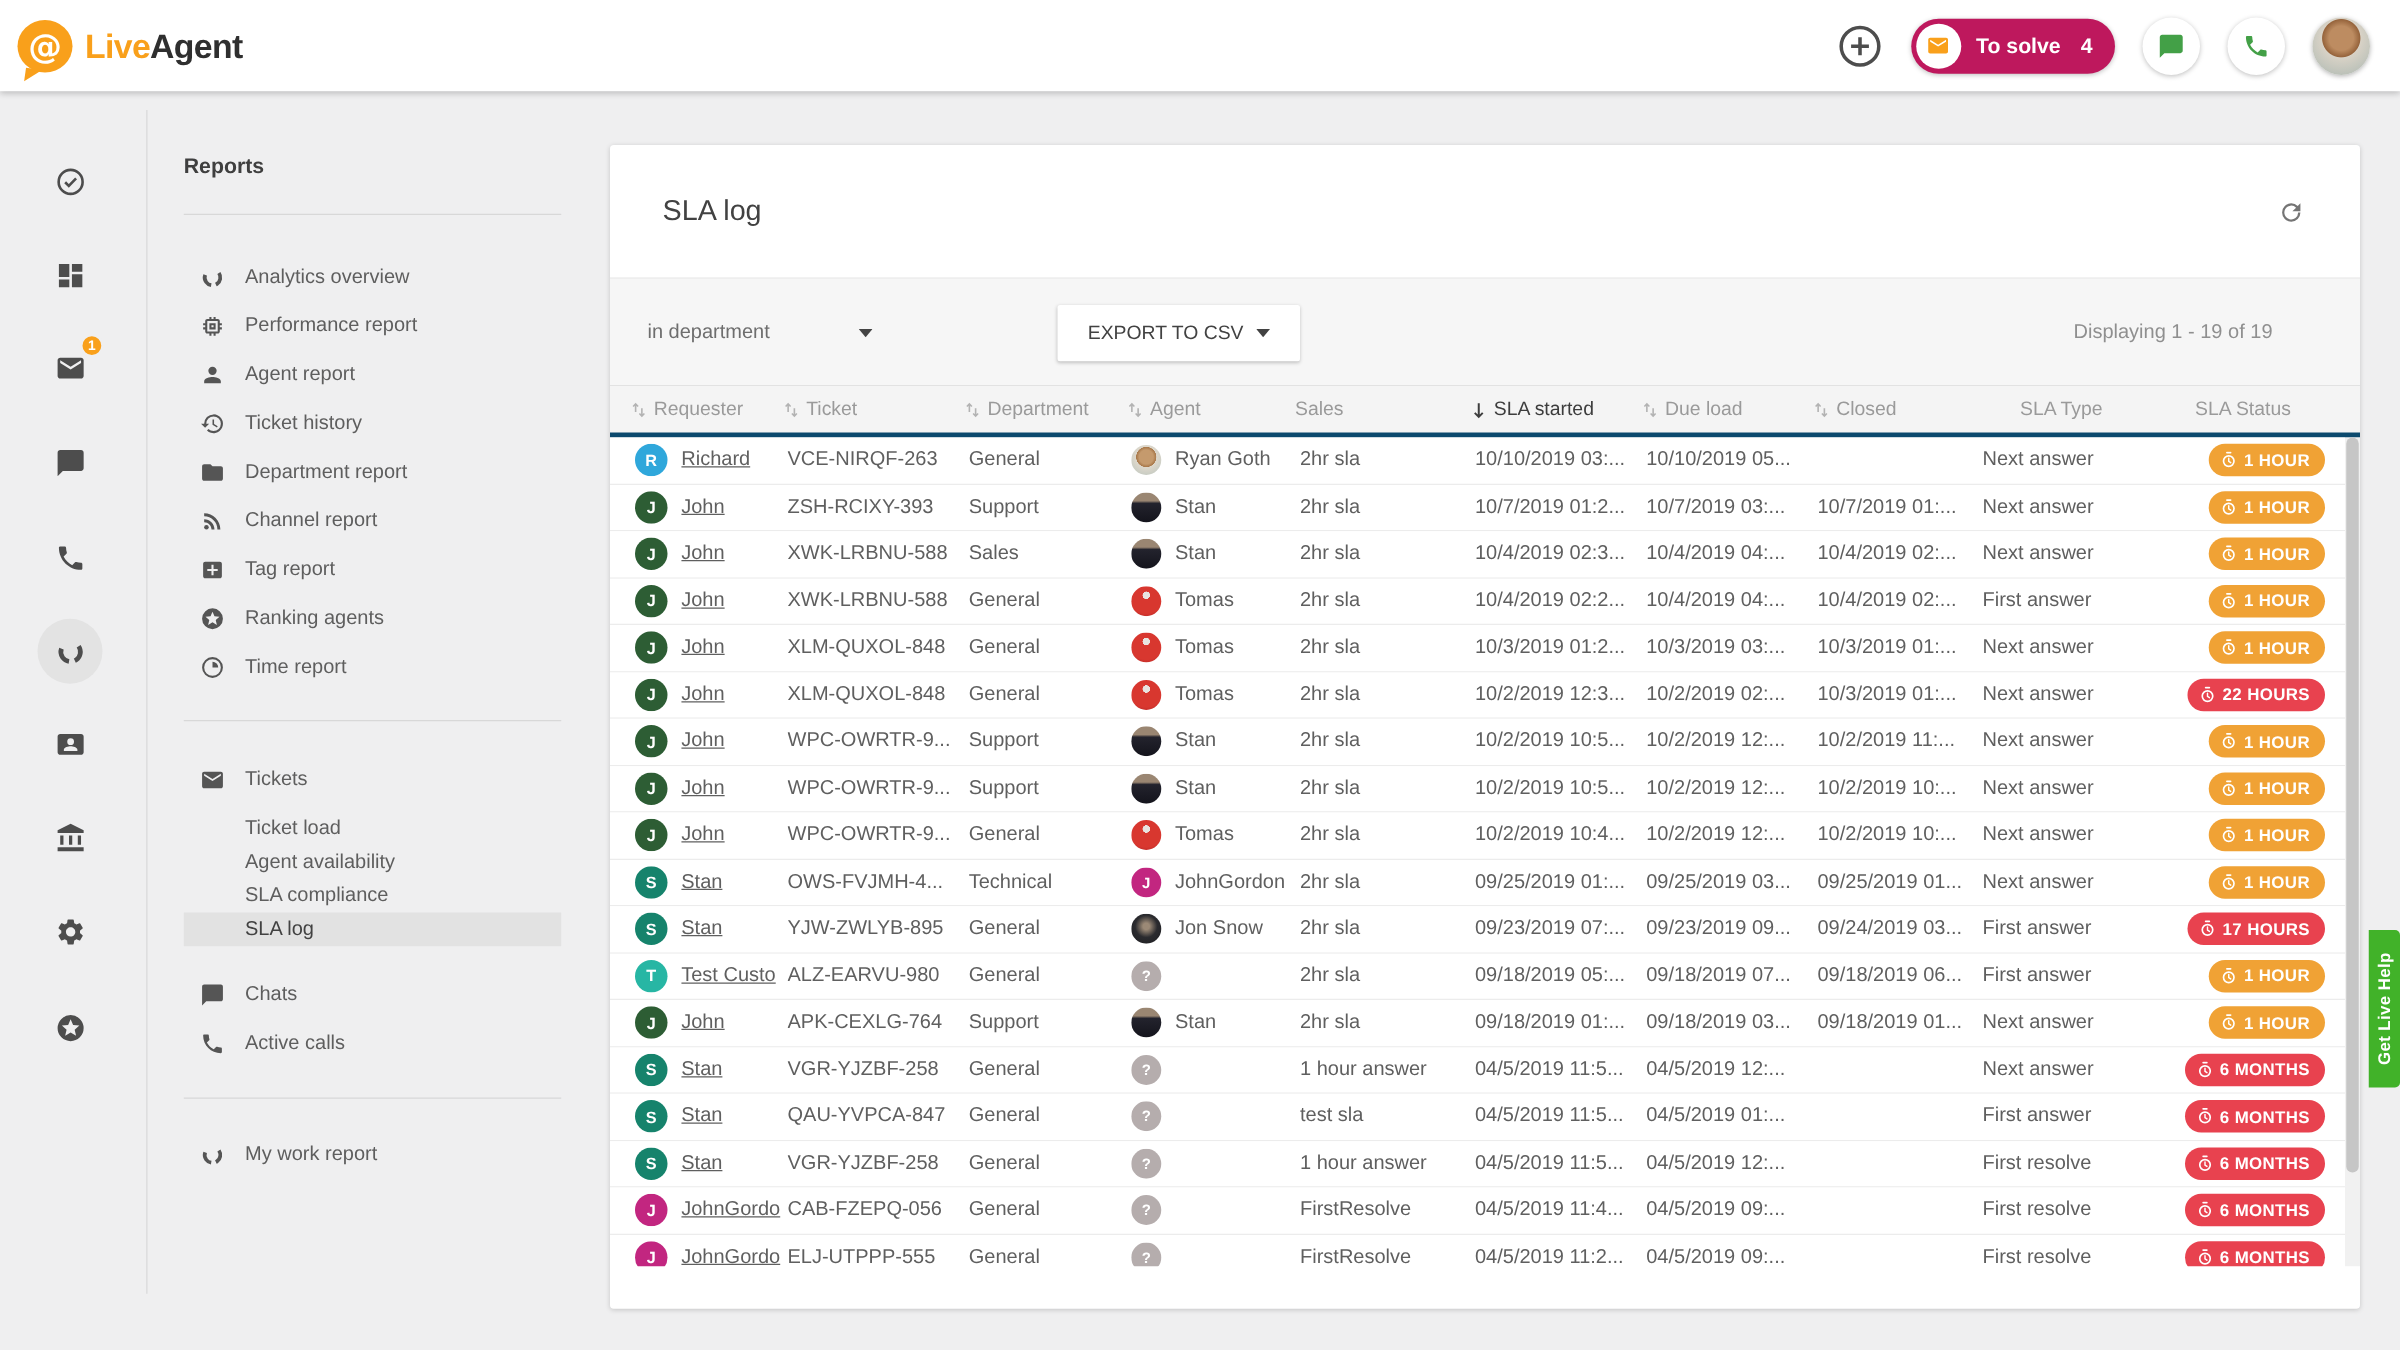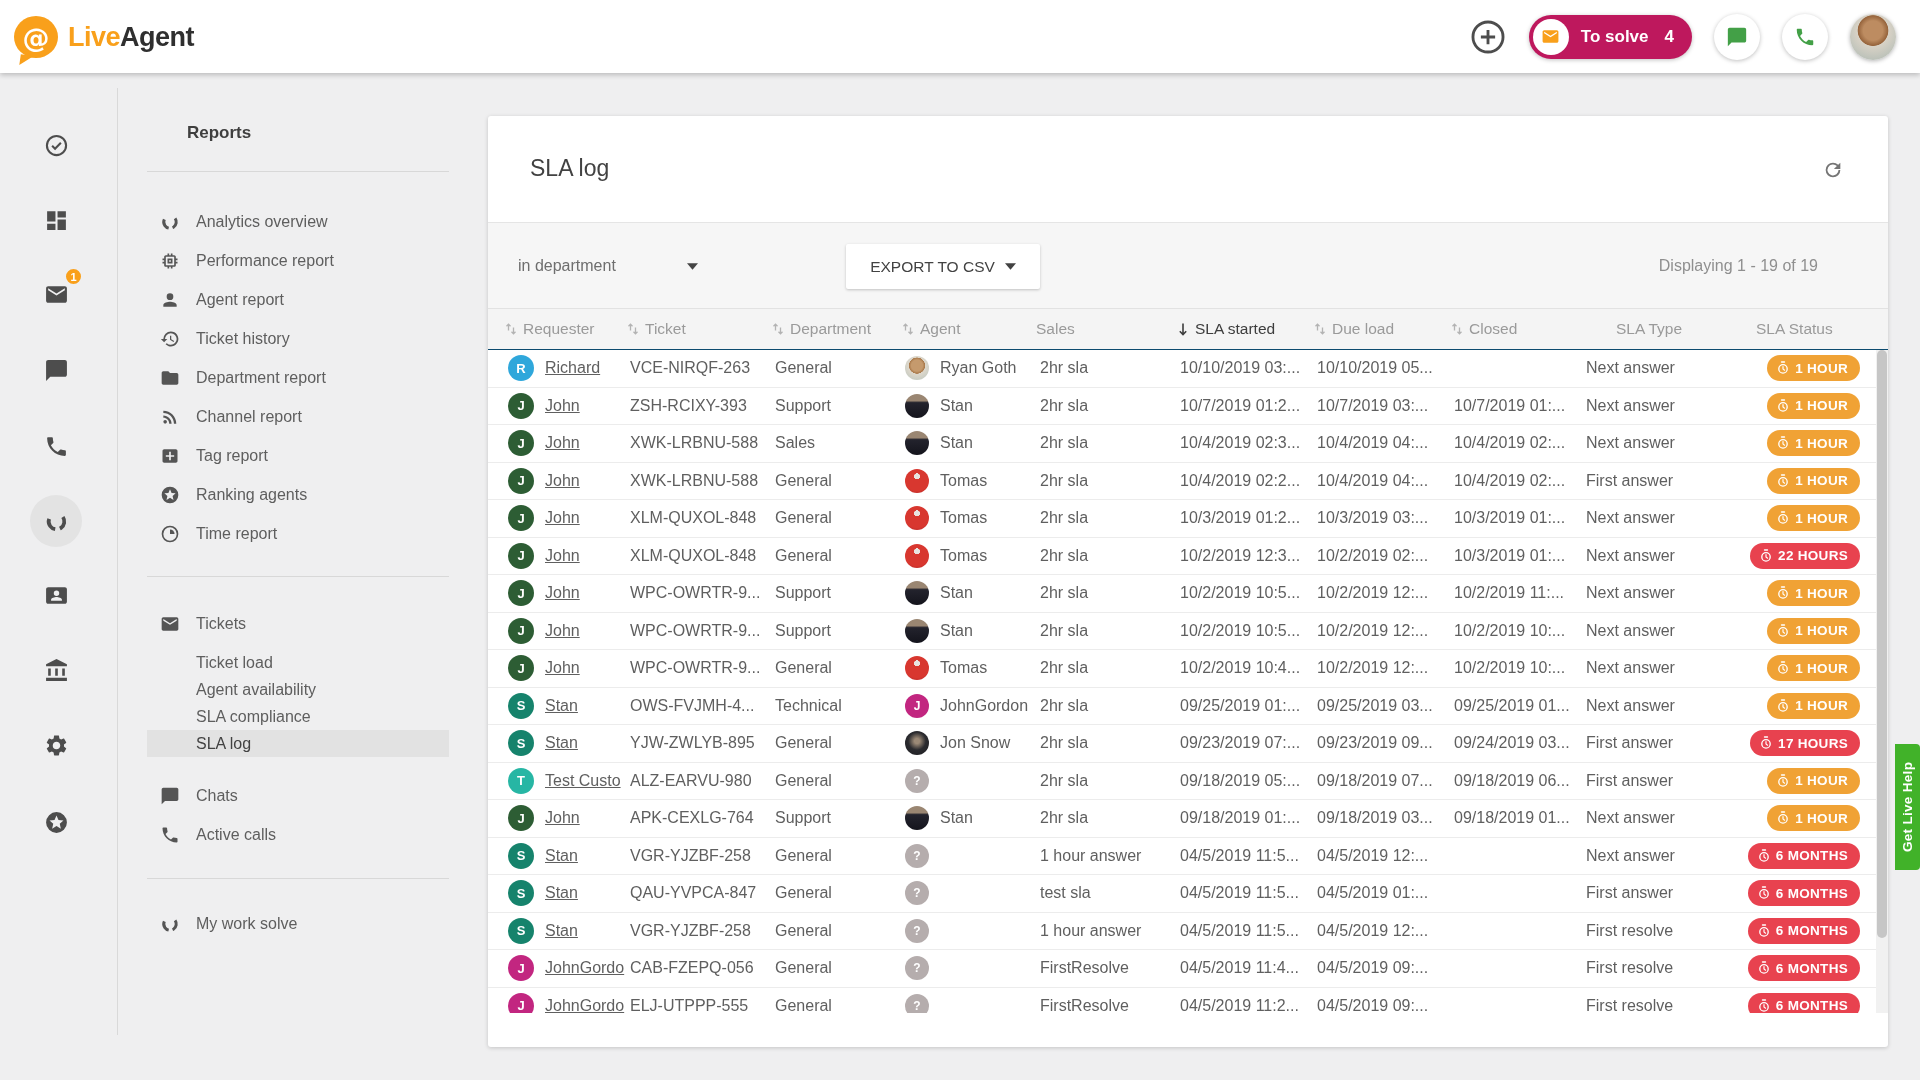--- a/index.html
+++ b/index.html
@@ -43,21 +43,21 @@
                justify-content:center; color:#4d4d4d; cursor:pointer; border-radius:50%; }
   .rail-item svg { width:25px; height:25px; }
   .rail-item.active { background:#e3e3e3; width:52px; height:52px; left:30px; }
   .rail-badge { position:absolute; top:-3px; right:-3px; min-width:19px; height:19px; border-radius:10px;
                 color:#fff; font-size:11px; font-weight:bold; display:flex; align-items:center; justify-content:center;
                 border:2px solid #efeff0; padding:0 4px; }
   .vline { position:absolute; left:117px; top:88px; width:1px; height:947px; background:#d9d9d9; }
 
   
   .sidenav { position:absolute; left:147px; top:73px; width:302px; height:1007px; font-size:16px; color:#5e5e5e; }
-  .nav-title { position:absolute; top:50px; left:0; font-size:17px; font-weight:bold; color:#3f3f3f;margin-left:40px; }
+  .nav-title { position:absolute; top:50px; left:0; font-size:17px; font-weight:bold; color:#3f3f3f; }
   .nav-div { position:absolute; left:0; width:302px; height:1px; background:#d8d8d8; }
   .nav-item { position:absolute; left:0; width:302px; height:38px; display:flex; align-items:center;
               padding-left:13px; gap:16px; cursor:pointer; }
   .nav-item .nic { width:20px; height:20px; color:#555; flex:0 0 20px; }
   .nav-item .nic svg { width:20px; height:20px; }
   .report-items .nav-item { position:relative; height:39px; }
   .report-items { position:absolute; top:129px; left:0; width:302px; }
   .sub-items { position:absolute; top:576px; left:0; width:302px; }
   .sub-item { position:relative; height:27px; display:flex; align-items:center; padding-left:49px; cursor:pointer; }
   .sub-item.active { background:#e2e2e2; color:#424242; }
@@ -75,21 +75,21 @@
             width:180px; color:#6e6e6e; font-size:16px; cursor:pointer; }
   .filter .caret { margin-left:auto; color:#444; }
   .caret svg { width:11px; height:7px; }
   .export { position:absolute; left:358px; top:21px; height:45px; width:194px; background:#fff; border:none;
             box-shadow:0 1px 3px rgba(0,0,0,.22); border-radius:2px; display:flex; align-items:center;
             justify-content:center; gap:10px; font-size:15.5px; color:#424242; font-family:inherit; cursor:pointer; }
   .displaying { position:absolute; right:70px; top:0; height:86px; display:flex; align-items:center;
                 color:#8f8f8f; font-size:16px; }
 
   .thead { position:absolute; top:193px; left:0; right:0; height:41px; background:#f4f4f4;
-           border-bottom:1px solid #0c4a6e; display:flex; align-items:center; padding-left:16px;
+           border-bottom:4px solid #0c4a6e; display:flex; align-items:center; padding-left:16px;
            font-size:15.5px; color:#9a9a9a; }
   .hc { display:flex; align-items:center; gap:5px; cursor:pointer; }
   .hc .sort { width:14px; height:16px; color:#b3b3b3; }
   .hc.active { color:#3d3d3d; font-weight:500; }
   .hc.active .sort { color:#3d3d3d; }
 
   .tbody { position:absolute; top:234px; left:0; width:1388px; height:663px; overflow:hidden; background:#fff; }
   .trow { height:37.5px; display:flex; align-items:center; padding-left:20px; border-bottom:1px solid #ececec;
           font-size:16px; color:#5f5f5f; background:#fff; }
   .c { white-space:nowrap; overflow:hidden; }
@@ -385,21 +385,21 @@
       </span>
     <span>Active calls</span>
   </div>
   <div class="nav-div" style="top:805px"></div>
   <div class="nav-item" style="top:832px">
     <span class="nic">
         <svg viewBox="0 0 24 24">
           <circle cx="12" cy="12" r="7.5" fill="none" stroke="currentColor" stroke-width="3.6" stroke-dasharray="13 4.5 13 16.6" transform="rotate(-35 12 12)"></circle>
         </svg>
       </span>
-    <span>My work solve</span>
+    <span>My work report</span>
   </div>
 </nav>
 
 <main class="card">
   <div class="card-head">
     <h1>SLA log</h1>
     <span class="refresh"><span><svg viewBox="0 0 24 24" fill="currentColor">
             <path d="M17.65 6.35A7.96 7.96 0 0012 4a8 8 0 108 8h-2a6 6 0 11-1.76-4.24L13 11h7V4l-2.35 2.35z"></path>
           </svg></span></span>
   </div>

